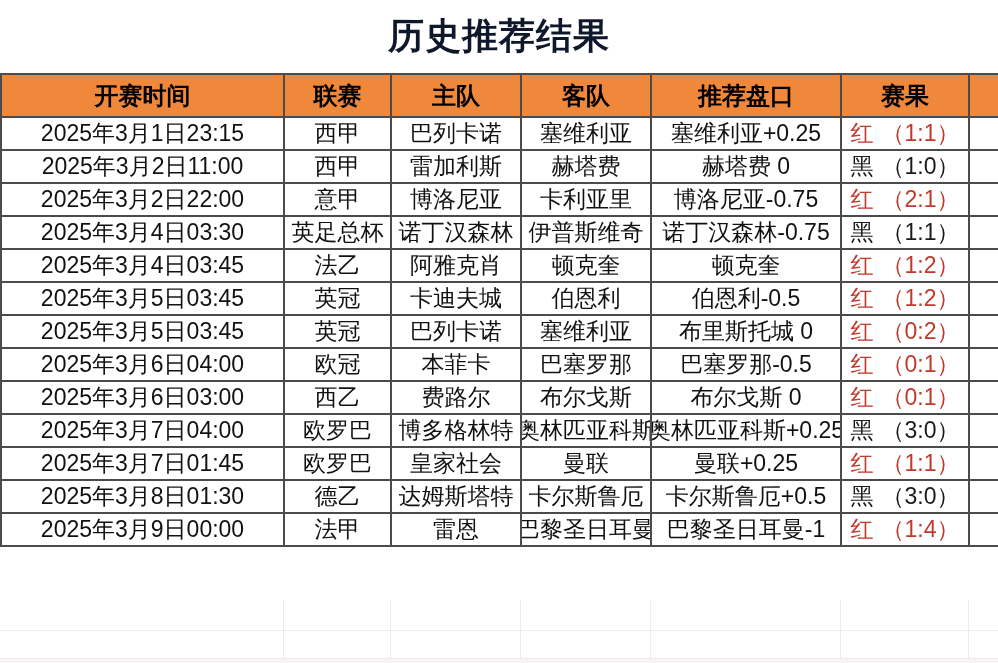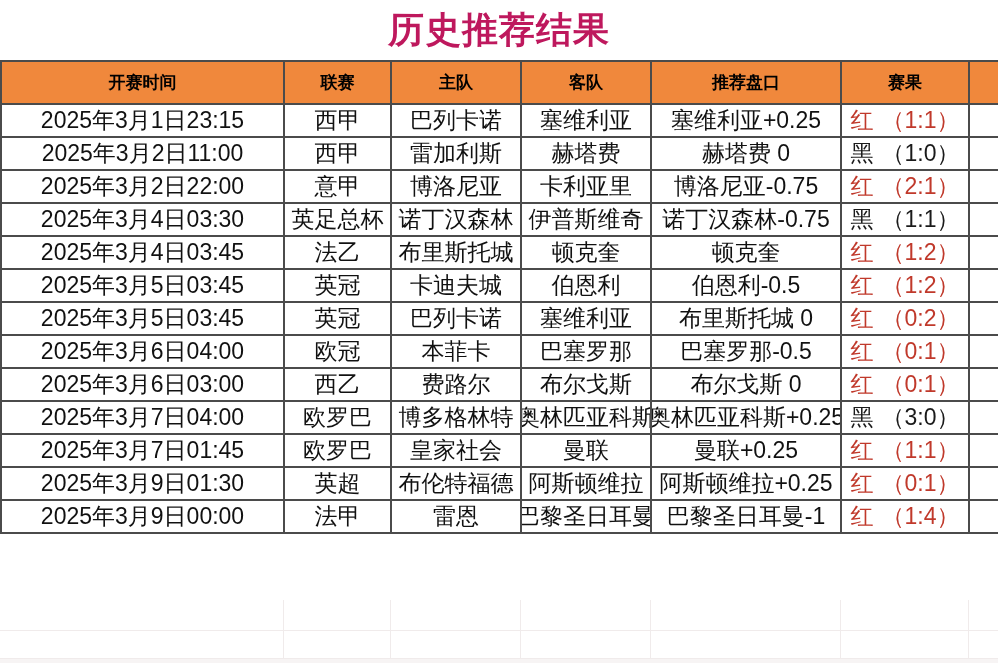--- a/index.html
+++ b/index.html
@@ -9,34 +9,34 @@
     color:#111;
   }
   :root{
     --header-bg:#F0883C;
     --border:#4b4b4b;
     --red:#c0392b;
     --black:#1a1a1a;
     --faint:#f0ebeb;
   }
   .title{
-    height:60px;display:flex;align-items:center;justify-content:center;
-    font-size:36px;font-weight:700;color:#be185d;letter-spacing:1px;
+    height:73px;display:flex;align-items:center;justify-content:center;
+    font-size:36px;font-weight:700;color:#0f172a;letter-spacing:1px;
   }
   table.results{
     border-collapse:collapse;table-layout:fixed;width:998px;
   }
   table.results th, table.results td{
     border:2px solid var(--border);
     padding:0;text-align:center;vertical-align:middle;
     overflow:hidden;
   }
   table.results th{
     background:var(--header-bg);
-    height:41px;font-size:17px;font-weight:700;color:#000;
+    height:41px;font-size:24px;font-weight:700;color:#000;
   }
   table.results td{
     height:28.8px;font-size:23px;font-weight:400;background:#fff;
   }
   .cellclip{
     white-space:nowrap;overflow:hidden;width:100%;
     display:flex;justify-content:center;align-items:center;
   }
   td.result-cell .cellclip{gap:8px;}
   .outcome-red{color:var(--red);}
@@ -176,21 +176,21 @@
   </tr>
 
   <tr>
     <td>
           <div class="cellclip">2025年3月4日03:45</div>
         </td>
     <td>
           <div class="cellclip">法乙</div>
         </td>
     <td>
-          <div class="cellclip">布里斯托城</div>
+          <div class="cellclip">阿雅克肖</div>
         </td>
     <td>
           <div class="cellclip">顿克奎</div>
         </td>
     <td>
           <div class="cellclip">顿克奎</div>
         </td>
     <td class="result-cell">
       <div class="cellclip outcome-red">
         <span>红</span>
@@ -343,46 +343,46 @@
         </td>
     <td class="result-cell">
       <div class="cellclip outcome-red">
         <span>红</span>
             <span>（1:1）</span>
       </div>
     </td>
     <td></td>
   </tr>
 
-
-
-  <tr>
-    <td>
-          <div class="cellclip">2025年3月9日01:30</div>
-        </td>
-    <td>
-          <div class="cellclip">英超</div>
-        </td>
-    <td>
-          <div class="cellclip">布伦特福德</div>
-        </td>
-    <td>
-          <div class="cellclip">阿斯顿维拉</div>
-        </td>
-    <td>
-          <div class="cellclip">阿斯顿维拉+0.25</div>
-        </td>
-    <td class="result-cell">
-      <div class="cellclip outcome-red">
-        <span>红</span>
-            <span>（0:1）</span>
-      </div>
-    </td>
-    <td></td>
-  </tr>
+  <tr>
+    <td>
+          <div class="cellclip">2025年3月8日01:30</div>
+        </td>
+    <td>
+          <div class="cellclip">德乙</div>
+        </td>
+    <td>
+          <div class="cellclip">达姆斯塔特</div>
+        </td>
+    <td>
+          <div class="cellclip">卡尔斯鲁厄</div>
+        </td>
+    <td>
+          <div class="cellclip">卡尔斯鲁厄+0.5</div>
+        </td>
+    <td class="result-cell">
+      <div class="cellclip outcome-black">
+        <span>黑</span>
+            <span>（3:0）</span>
+      </div>
+    </td>
+    <td></td>
+  </tr>
+
+
 
   <tr>
     <td>
           <div class="cellclip">2025年3月9日00:00</div>
         </td>
     <td>
           <div class="cellclip">法甲</div>
         </td>
     <td>
           <div class="cellclip">雷恩</div>

